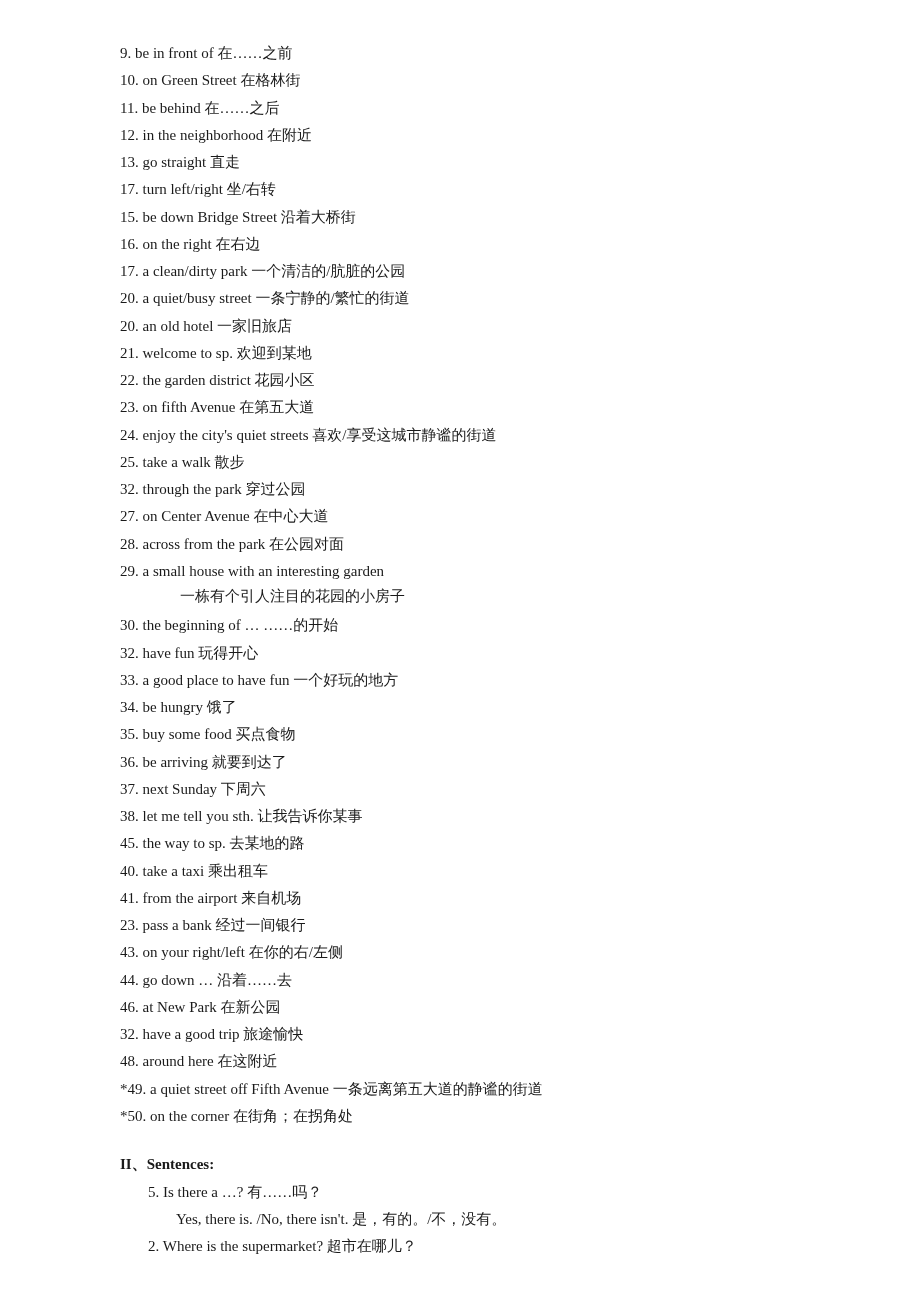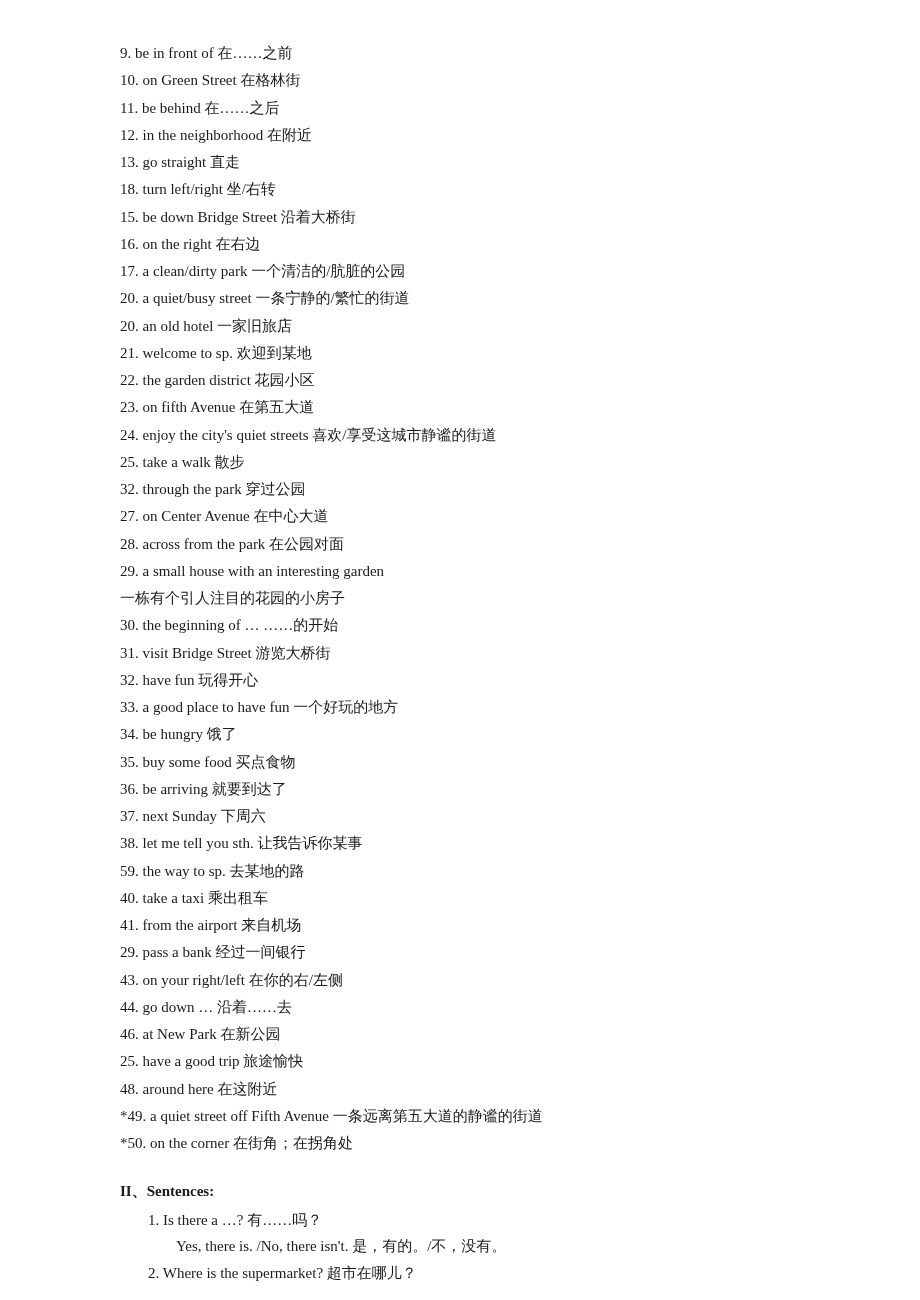--- a/index.html
+++ b/index.html
@@ -22,73 +22,74 @@
     }
     .content-list li {
       margin-bottom: 1px;
     }
     .section-title {
       font-weight: bold;
       margin-top: 22px;
       margin-bottom: 2px;
     }
     .indent {
+      margin-left: 60px;
+      font-family: Liberation Mono, monospace;
     }
   </style>
 </head>
 <body>
 
 <ul class="content-list">
 <li>9. be in front of  在……之前</li>
     <li>10. on Green Street  在格林街</li>
     <li>11. be behind  在……之后</li>
     <li>12. in the neighborhood  在附近</li>
     <li>13. go straight  直走</li>
-    <li>18. turn left/right  坐/右转</li>
+    <li>17. turn left/right  坐/右转</li>
     <li>15. be down Bridge Street  沿着大桥街</li>
     <li>16. on the right  在右边</li>
     <li>17. a clean/dirty park  一个清洁的/肮脏的公园</li>
     <li>20. a quiet/busy street  一条宁静的/繁忙的街道</li>
     <li>20. an old hotel  一家旧旅店</li>
     <li>21. welcome to sp.  欢迎到某地</li>
     <li>22. the garden district  花园小区</li>
     <li>23. on fifth Avenue  在第五大道</li>
     <li>24. enjoy the city's quiet streets  喜欢/享受这城市静谧的街道</li>
     <li>25. take a walk  散步</li>
     <li>32. through the park  穿过公园</li>
     <li>27. on Center Avenue  在中心大道</li>
     <li>28. across from the park  在公园对面</li>
     <li>29. a small house with an interesting garden</li>
     <li class="indent">    一栋有个引人注目的花园的小房子</li>
     <li>30. the beginning of …   ……的开始</li>
-    <li>31. visit Bridge Street  游览大桥街</li>
     <li>32. have fun  玩得开心</li>
     <li>33. a good place to have fun  一个好玩的地方</li>
     <li>34. be hungry  饿了</li>
     <li>35. buy some food  买点食物</li>
     <li>36. be arriving  就要到达了</li>
     <li>37. next Sunday  下周六</li>
     <li>38. let me tell you sth.  让我告诉你某事</li>
-    <li>59. the way to sp.  去某地的路</li>
+    <li>45. the way to sp.  去某地的路</li>
     <li>40. take a taxi  乘出租车</li>
     <li>41. from the airport  来自机场</li>
-    <li>29. pass a bank  经过一间银行</li>
+    <li>23. pass a bank  经过一间银行</li>
     <li>43. on your right/left  在你的右/左侧</li>
     <li>44. go down …  沿着……去</li>
     <li>46. at New Park  在新公园</li>
-    <li>25. have a good trip  旅途愉快</li>
+    <li>32. have a good trip  旅途愉快</li>
     <li>48. around here  在这附近</li>
     <li>*49. a quiet street off Fifth Avenue  一条远离第五大道的静谧的街道</li>
     <li>*50. on the corner  在街角；在拐角处</li>
   </ul>
 
 <div>
   <p class="section-title">II、Sentences:</p>
   <ol class="content-list">
   <li style="list-style: none; margin-left: 28px;">
-        <p>1.   Is there a …?  有……吗？</p>
+        <p>5.   Is there a …?  有……吗？</p>
         <p style="margin-left: 28px;">Yes, there is. /No, there isn't.  是，有的。/不，没有。</p>
       </li>
       <li style="list-style: none; margin-left: 28px;">
         <p>2.   Where is the supermarket?  超市在哪儿？</p>
       </li>
     </ol>
 </div>
 
 </body></html>

